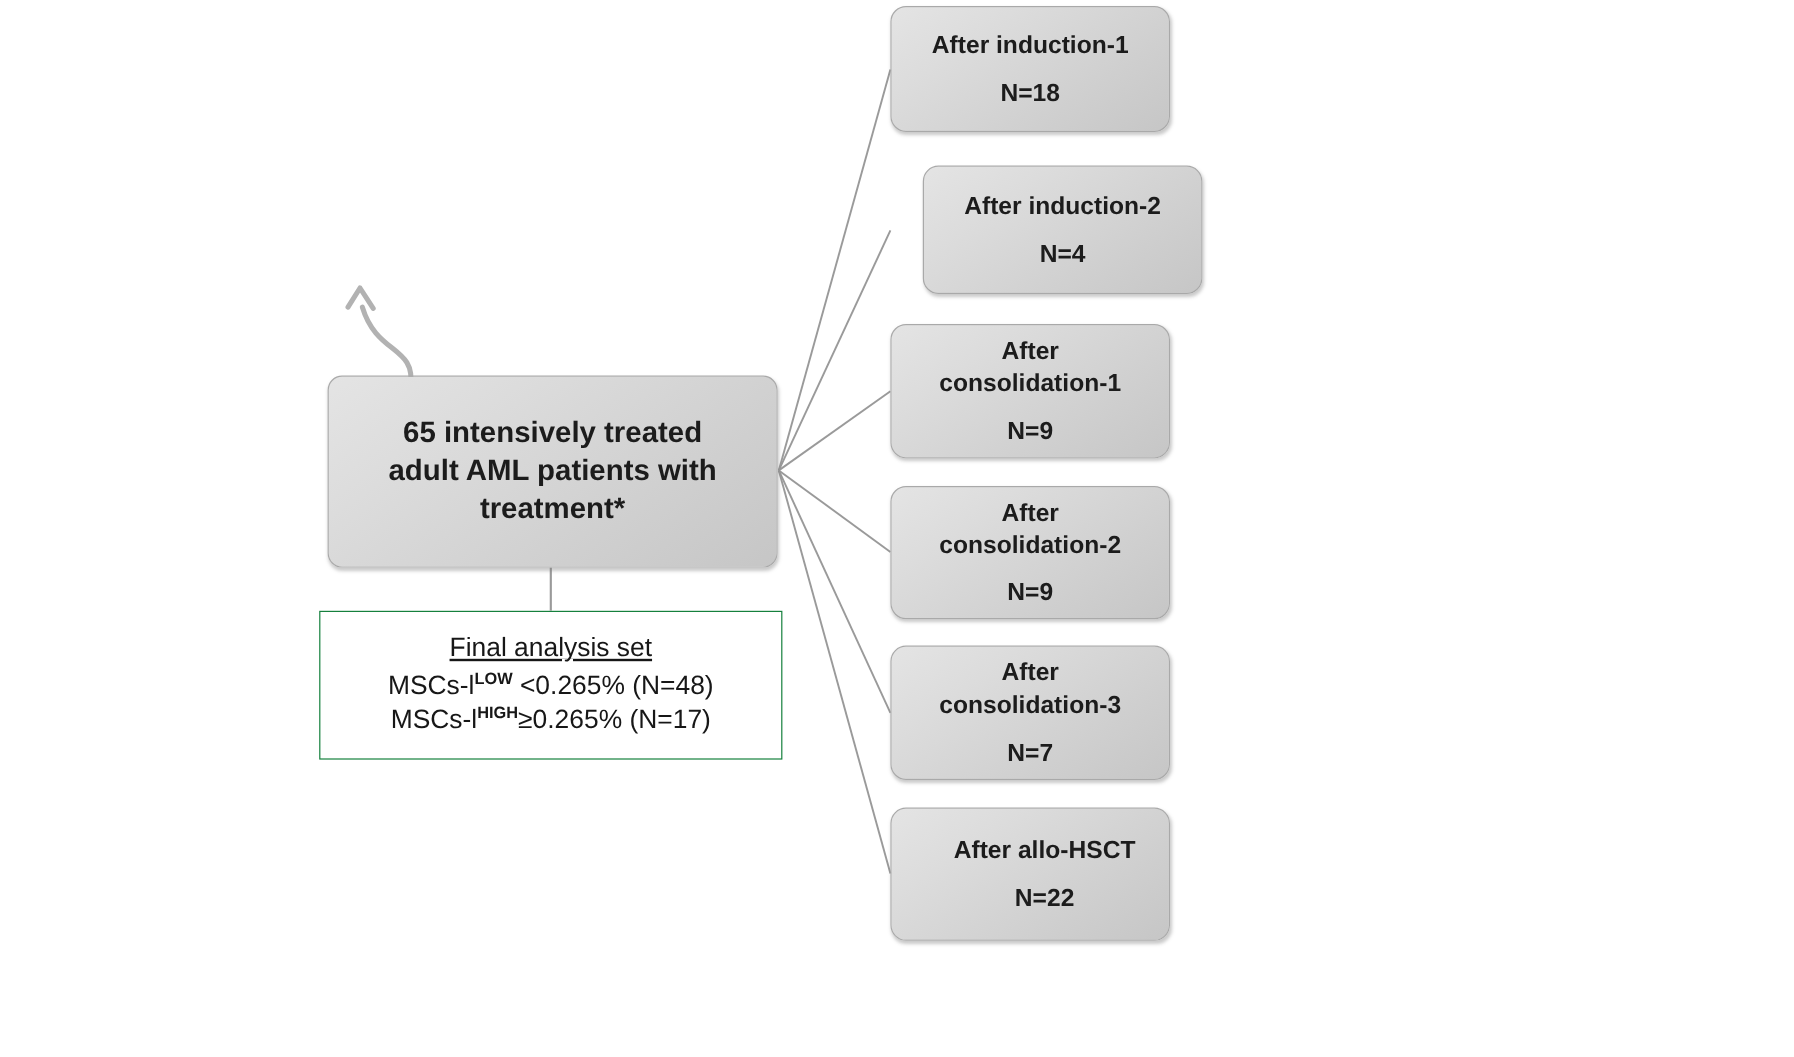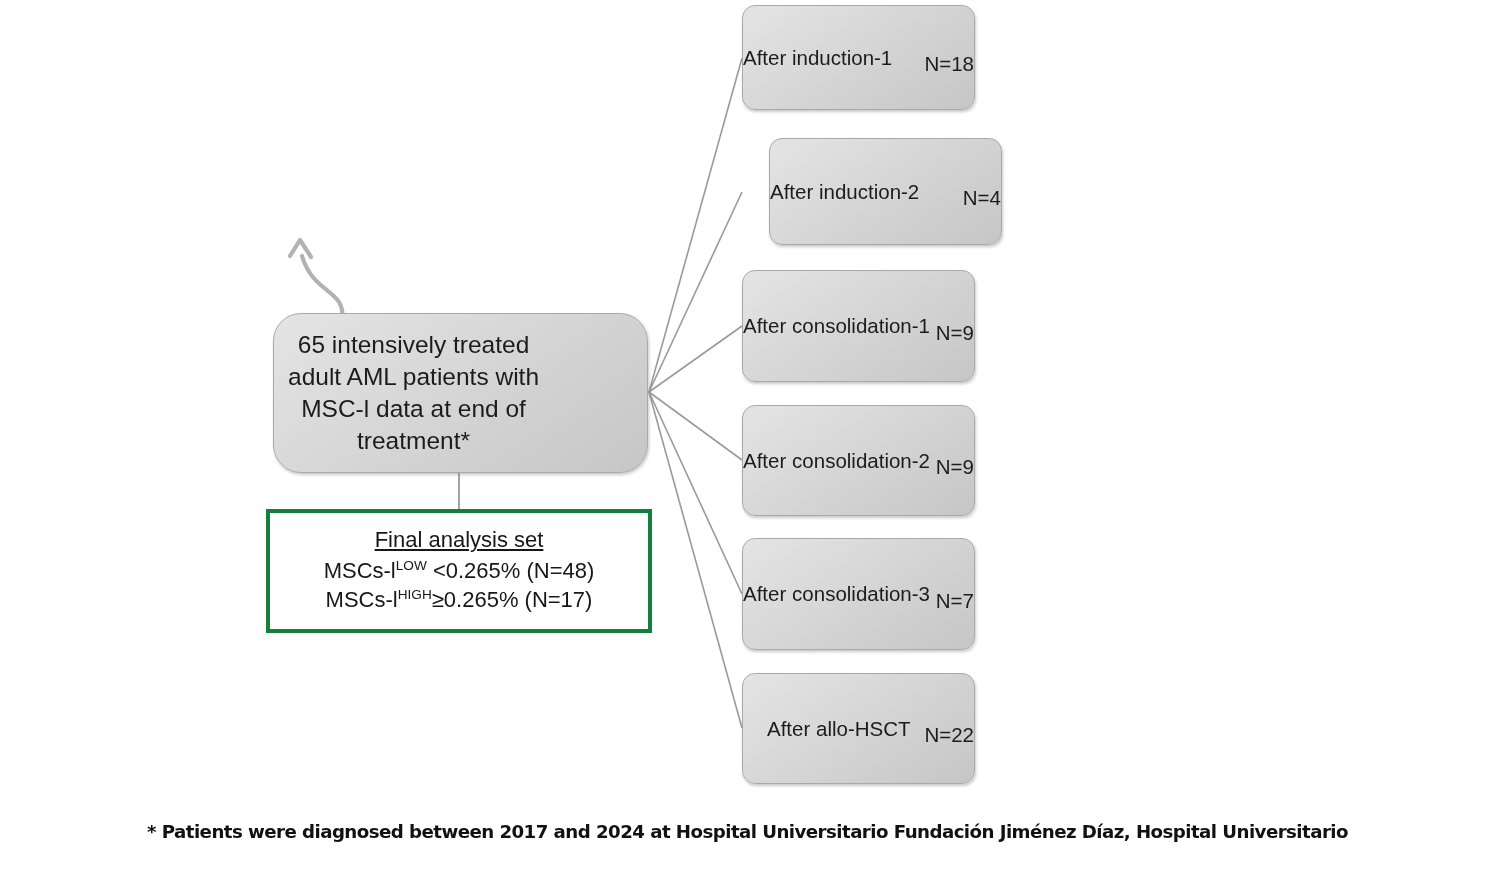--- a/index.html
+++ b/index.html
@@ -77,40 +77,41 @@
 
   
   .gbox {
     position: absolute;
     box-sizing: border-box;
     border-radius: 13px;
     background: linear-gradient(145deg, #e4e4e4 0%, #dcdcdc 28%, #cfcfcf 70%, #c6c6c6 100%);
     border: 1px solid #a9a9a9;
     box-shadow: 1px 2px 3px rgba(120,120,120,0.40);
     display: flex;
-    flex-direction: row;
+    flex-direction: column;
     align-items: center;
-    justify-content: space-between;
+    justify-content: center;
     text-align: center;
     color: #1c1c1c;
+    font-weight: bold;
   }
   .gbox .line {
     display: block;
     width: 100%;
   }
 
   
   #central-box {
     left: 273px;
     top: 313px;
     width: 375px;
     height: 160px;
     font-size: 24.5px;
     line-height: 1.30;
-    border-radius: 28px;
+    border-radius: 12px;
   }
   #central-box .ctxt {
     padding: 0 14px;
   }
 
   
   .rbox {
     left: 742px;
     width: 233px;
     font-size: 20.5px;
@@ -132,42 +133,42 @@
 
   
   #final-box {
     position: absolute;
     left: 266px;
     top: 509px;
     width: 386px;
     height: 124px;
     box-sizing: border-box;
     background: #ffffff;
-    border: 4px solid #15803d;
+    border: 1px solid #15803d;
     display: flex;
     flex-direction: column;
     align-items: center;
     justify-content: center;
     text-align: center;
     color: #171717;
   }
   #final-box .fa-title {
     font-size: 22px;
     text-decoration: underline;
     text-underline-offset: 2px;
     margin-bottom: 4px;
   }
   #final-box .fa-row {
     font-size: 22px;
     line-height: 1.30;
     white-space: nowrap;
   }
   #final-box sup {
     font-size: 0.62em;
-    font-weight: normal;
+    font-weight: bold;
     vertical-align: super;
     line-height: 0;
   }
 
   
   #footnote {
     position: absolute;
     left: 0;
     top: 818px;
     width: 1495px;
@@ -203,21 +204,20 @@
       <path d="M 342,322 C 347,288 314,296 302,256" fill="none" stroke="#b2b2b2" stroke-width="4.2" stroke-linecap="round"></path>
       <path d="M 290,256 L 300,240 L 311,257" fill="none" stroke="#b2b2b2" stroke-width="4.2" stroke-linecap="round" stroke-linejoin="round"></path>
     </g>
   </svg>
 
 
   <div class="gbox" id="central-box">
     <div class="ctxt">
       <span class="line">65 intensively treated</span>
       <span class="line">adult AML patients with</span>
-      <span class="line">MSC-l data at end of</span>
       <span class="line">treatment*</span>
     </div>
   </div>
 
   <div id="final-box">
     <div class="fa-title">Final analysis set</div>
     <div class="fa-row">
       <span>MSCs-l</span><sup>LOW</sup><span> &lt;0.265% (N=48)</span>
     </div>
     <div class="fa-row">
@@ -252,16 +252,15 @@
     <span class="title">consolidation-3</span>
     <span class="count">N=7</span>
   </div>
 
   <div class="gbox rbox one-line" id="rbox-5">
     <span class="title">After allo-HSCT</span>
     <span class="count">N=22</span>
   </div>
 
   <div id="footnote">
-    <span class="fn-line">* Patients were diagnosed between 2017 and 2024 at Hospital Universitario Fundación Jiménez Díaz, Hospital Universitario</span>
   </div>
 
 </div>
 
 </body></html>

